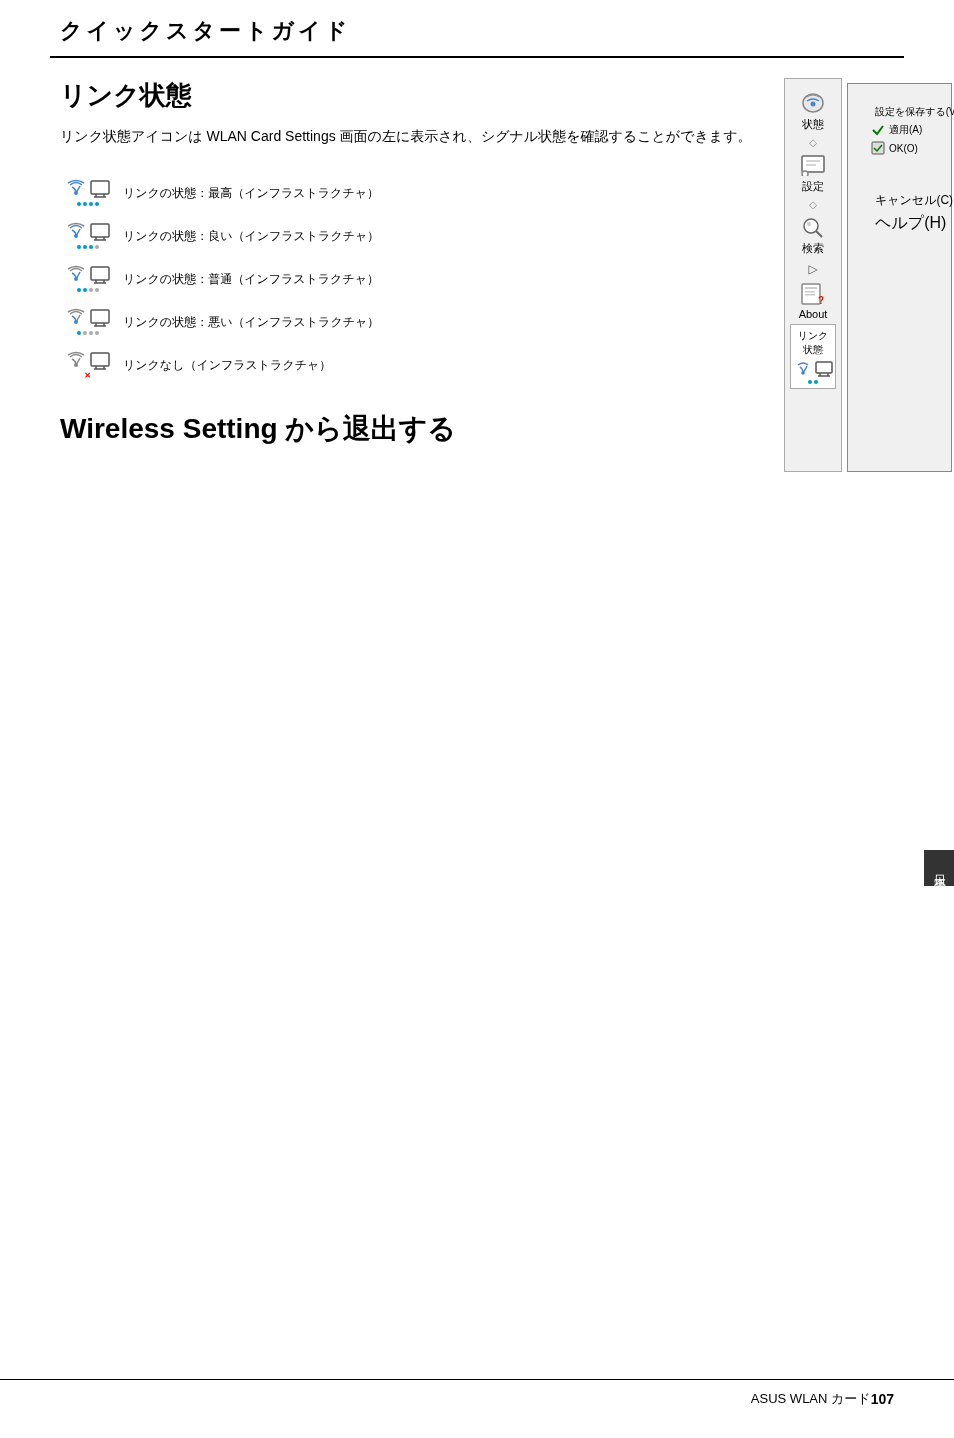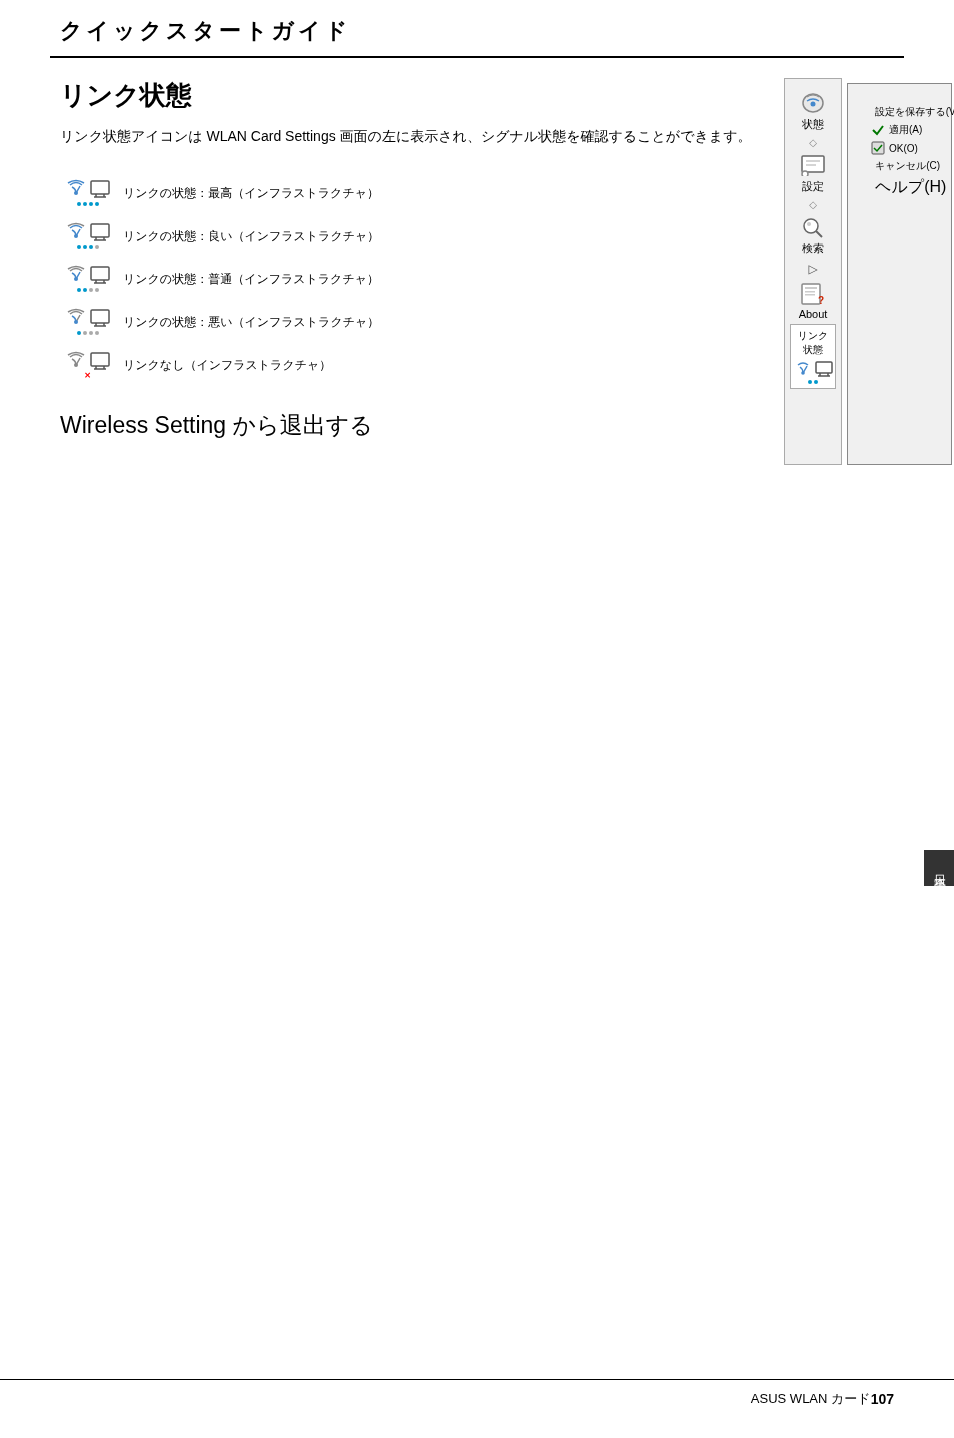--- a/index.html
+++ b/index.html
@@ -71,22 +71,22 @@
     .link-label {
       font-size: 12px;
     }
 
     
     .wireless-section {
       margin-top: 10px;
     }
 
     .wireless-title {
-      font-size: 23px;
-      font-weight: normal;
+      font-size: 28px;
+      font-weight: bold;
       margin-bottom: 24px;
     }
 
     .wireless-desc {
       font-size: 13.5px;
       line-height: 1.7;
     }
 
     
     .right-sidebar {
@@ -474,21 +474,21 @@
             <polyline points="3,7 6,10 11,4" stroke="#007700" stroke-width="1.5" fill="none"></polyline>
           </svg>
           <span style="font-size:10px;">OK(O)</span>
         </div>
 
         <div class="menu-btn">
           <svg width="14" height="14" viewBox="0 0 14 14">
             <line x1="2" y1="2" x2="12" y2="12" stroke="#cc0000" stroke-width="2"></line>
             <line x1="12" y1="2" x2="2" y2="12" stroke="#cc0000" stroke-width="2"></line>
           </svg>
-          <span style="font-size:10px;">キャンセル(C)</span>
+          <span style="font-size:12px;margin-top:33px;">キャンセル(C)</span>
         </div>
 
         <div class="menu-btn">
           <svg width="14" height="14" viewBox="0 0 14 14">
             <circle cx="7" cy="7" r="6" stroke="#555" stroke-width="1" fill="#ddd"></circle>
             <text x="5" y="11" font-size="9" font-weight="bold" fill="#333">?</text>
           </svg>
           <span style="font-size:16px;">ヘルプ(H)</span>
         </div>
 

